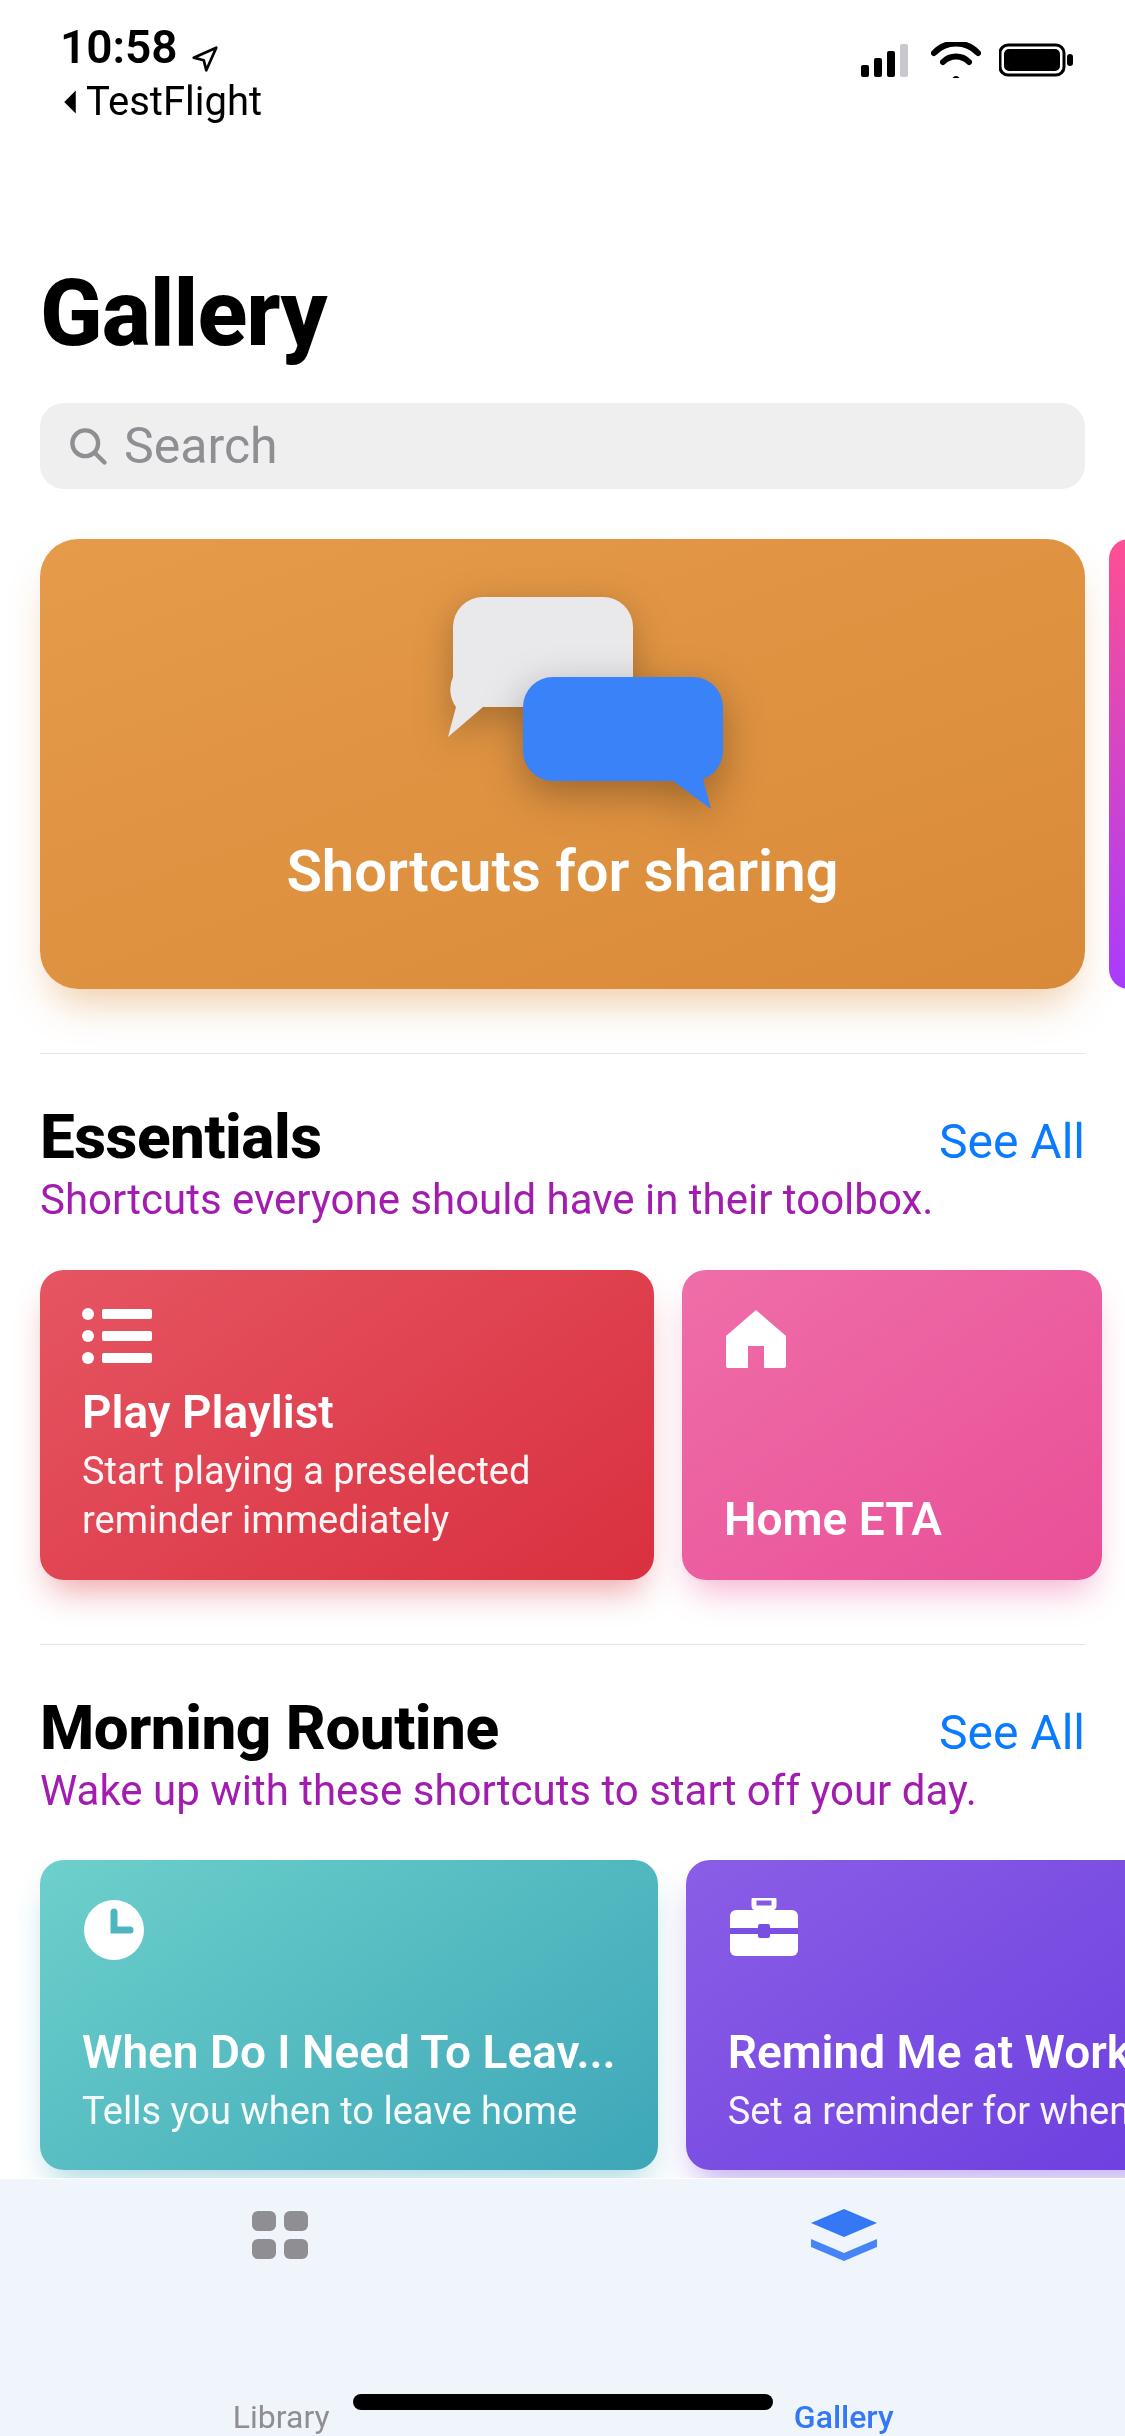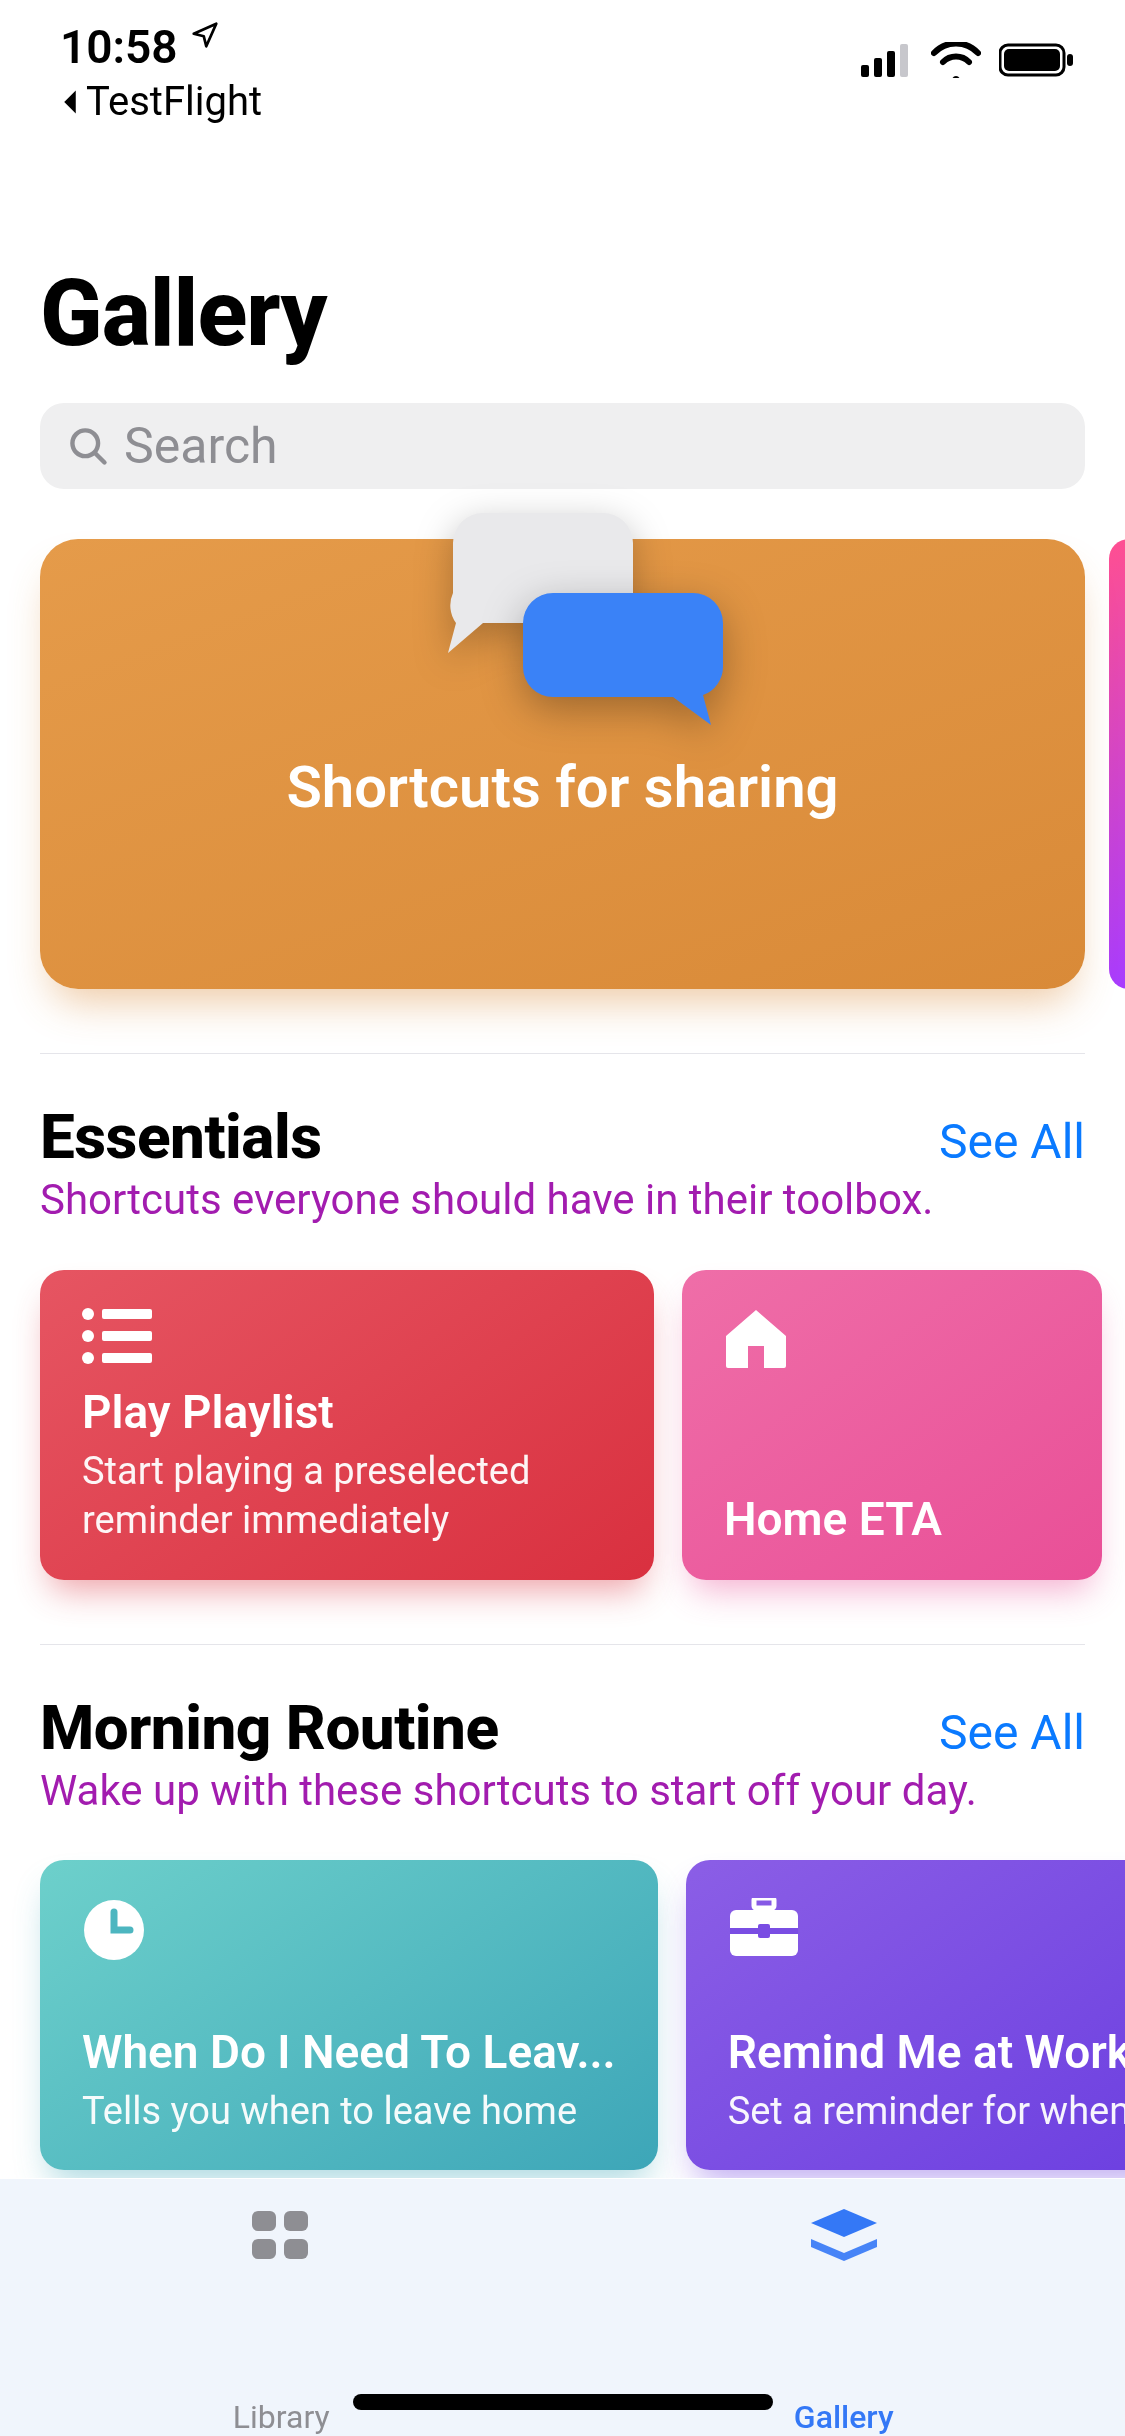--- a/index.html
+++ b/index.html
@@ -11,21 +11,21 @@
     align-items: center;
     justify-content: space-between;
     padding: 35px 50px 0 60px;
     height: 110px;
   }
   .status-left { display: flex; flex-direction: column; gap: 6px; }
   .status-time {
     font-size: 46px;
     font-weight: 600;
     display: flex;
-    align-items: flex-start;
+    align-items: flex-end;
     gap: 12px;
     color: #000;
   }
   .status-back {
     font-size: 40px;
     font-weight: 400;
     color: #000;
     display: flex;
     align-items: center;
     gap: 6px;
@@ -65,20 +65,21 @@
     overflow: visible;
   }
   .hero-card {
     flex: 0 0 1045px;
     height: 450px;
     border-radius: 38px;
     background: linear-gradient(160deg, #e59b4a 0%, #d98a38 100%);
     display: flex;
     flex-direction: column;
     align-items: center;
+    justify-content: center;
     box-shadow: 0 24px 40px -12px rgba(217,138,56,0.45);
     position: relative;
   }
   .hero-card-2 {
     flex: 0 0 20px;
     height: 450px;
     border-radius: 38px 0 0 38px;
     background: linear-gradient(160deg, #ff4f91 0%, #a73cff 100%);
     box-shadow: 0 24px 40px -12px rgba(170,60,255,0.4);
   }

